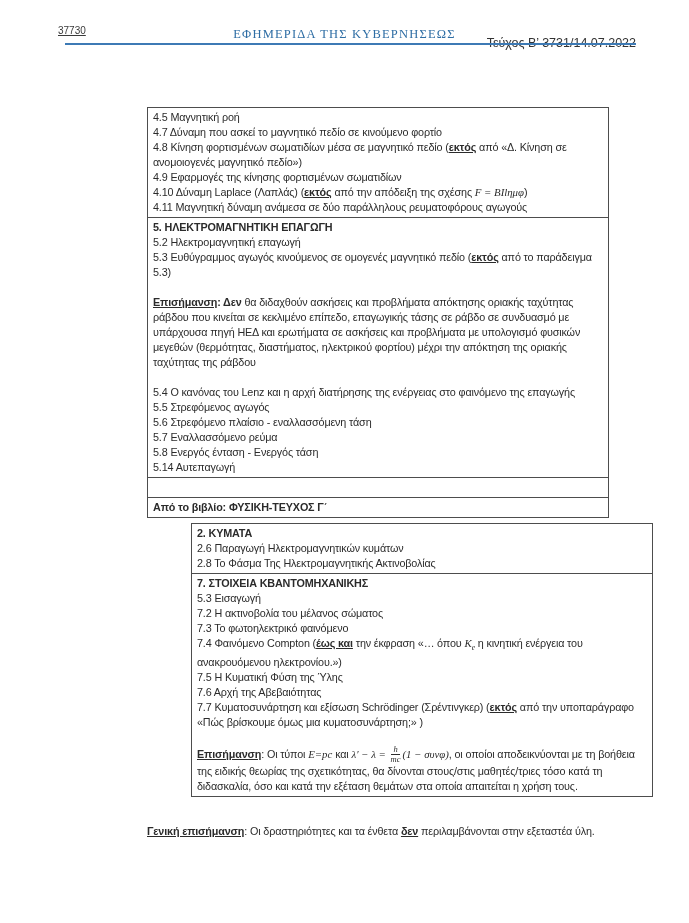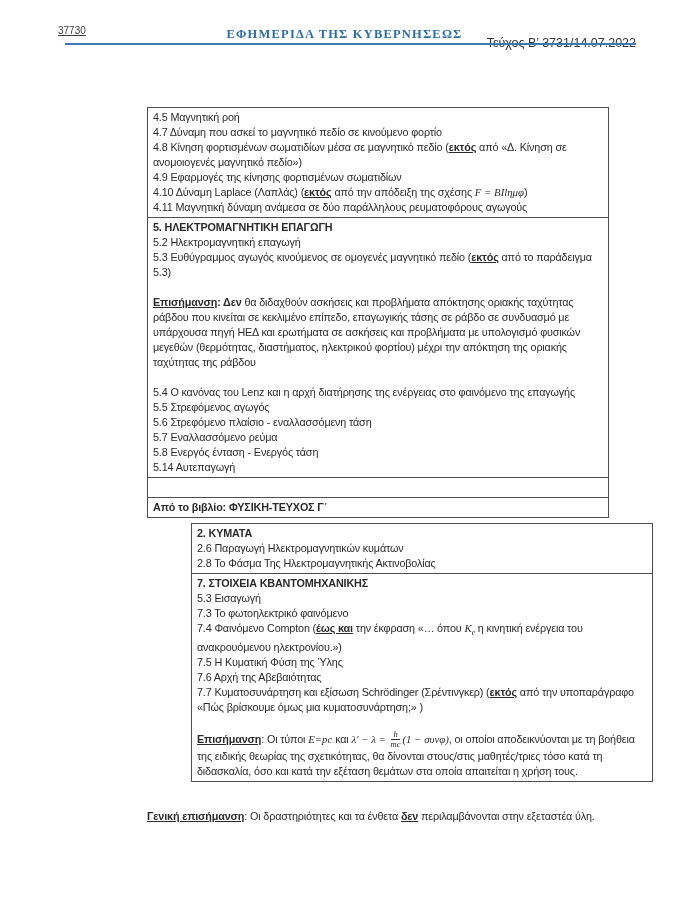--- a/index.html
+++ b/index.html
@@ -4,21 +4,21 @@
 <style>
   html,body{margin:0;padding:0;}
   body{
     width:689px;height:923px;background:#ffffff;position:relative;
     font-family:"Liberation Sans",sans-serif;color:#2b2b2b;overflow:hidden;
   }
   
   .hdr{position:absolute;left:0;top:0;width:689px;}
   .hdr-num{position:absolute;left:58px;top:25px;font-size:10px;color:#3a3a3a;text-decoration:underline;}
   .hdr-title{position:absolute;left:0;top:27px;width:689px;text-align:center;
-    font-family:"Liberation Serif",serif;font-weight:bold;font-size:12.5px;
+    font-family:"Liberation Serif",serif;font-weight:normal;font-size:12.5px;
     letter-spacing:1.2px;color:#2e6da4;}
   .hdr-issue{position:absolute;right:53px;top:36px;font-size:12.5px;color:#333;}
   .hdr-rule{position:absolute;left:65px;top:43px;width:571px;height:2.4px;background:#3d7ab5;}
   
   .content{position:absolute;left:103px;top:107px;width:462px;padding-left:44px;}
   .doc-table{width:462px;box-sizing:border-box;}
   .doc-table + .doc-table{margin-top:5px;margin-left:44px;}
   .t-row{border:1px solid #4d4d4d;border-top:none;padding:2px 5px;box-sizing:border-box;}
   .doc-table .t-row:first-child{border-top:1px solid #4d4d4d;}
   p{margin:0;font-size:10.8px;line-height:15px;letter-spacing:-0.15px;}
@@ -78,20 +78,21 @@
     </section>
   <section class="doc-table">
       <div class="t-row">
         <p><span class="seg-b">2. ΚΥΜΑΤΑ</span></p>
         <p><span>2.6 Παραγωγή Ηλεκτρομαγνητικών κυμάτων</span></p>
         <p><span>2.8 Το Φάσμα Της Ηλεκτρομαγνητικής Ακτινοβολίας</span></p>
       </div>
       <div class="t-row">
         <p><span class="seg-b">7. ΣΤΟΙΧΕΙΑ ΚΒΑΝΤΟΜΗΧΑΝΙΚΗΣ</span></p>
         <p><span>5.3 Εισαγωγή</span></p>
+        <p><span>7.2 Η ακτινοβολία του μέλανος σώματος</span></p>
         <p><span>7.3 Το φωτοηλεκτρικό φαινόμενο</span></p>
         <p><span>7.4 Φαινόμενο Compton (</span><span class="seg-bu">έως και</span><span> την έκφραση «… όπου </span><span class="seg-i">K</span><span class="seg-isub">e</span><span> η κινητική ενέργεια του ανακρουόμενου ηλεκτρονίου.»)</span></p>
         <p><span>7.5 Η Κυματική Φύση της Ύλης</span></p>
         <p><span>7.6 Αρχή της Αβεβαιότητας</span></p>
         <p><span>7.7 Κυματοσυνάρτηση και εξίσωση Schrödinger (Σρέντινγκερ) (</span><span class="seg-bu">εκτός</span><span> από την υποπαράγραφο «Πώς βρίσκουμε όμως μια κυματοσυνάρτηση;» )</span></p>
         <p class="blank">&nbsp;</p>
         <p><span class="seg-bu">Επισήμανση</span><span>: Οι τύποι </span><span class="seg-i">E=pc</span><span> και </span><span class="seg-i">λ′ − λ = </span><span class="frac"><span class="num">h</span><span class="den">mc</span></span><span class="seg-i">(1 − συνφ)</span><span>, οι οποίοι αποδεικνύονται με τη βοήθεια της ειδικής θεωρίας της σχετικότητας, θα δίνονται στους/στις μαθητές/τριες τόσο κατά τη διδασκαλία, όσο και κατά την εξέταση θεμάτων στα οποία απαιτείται η χρήση τους.</span></p>
       </div>
     </section>
   <section class="footnote">

